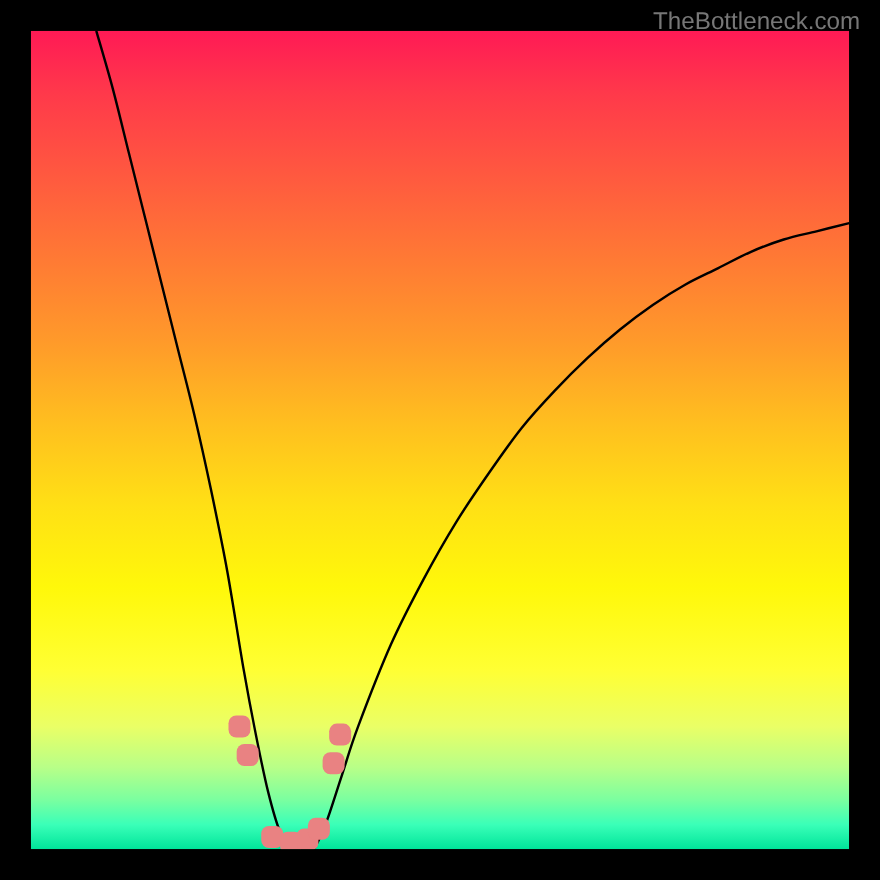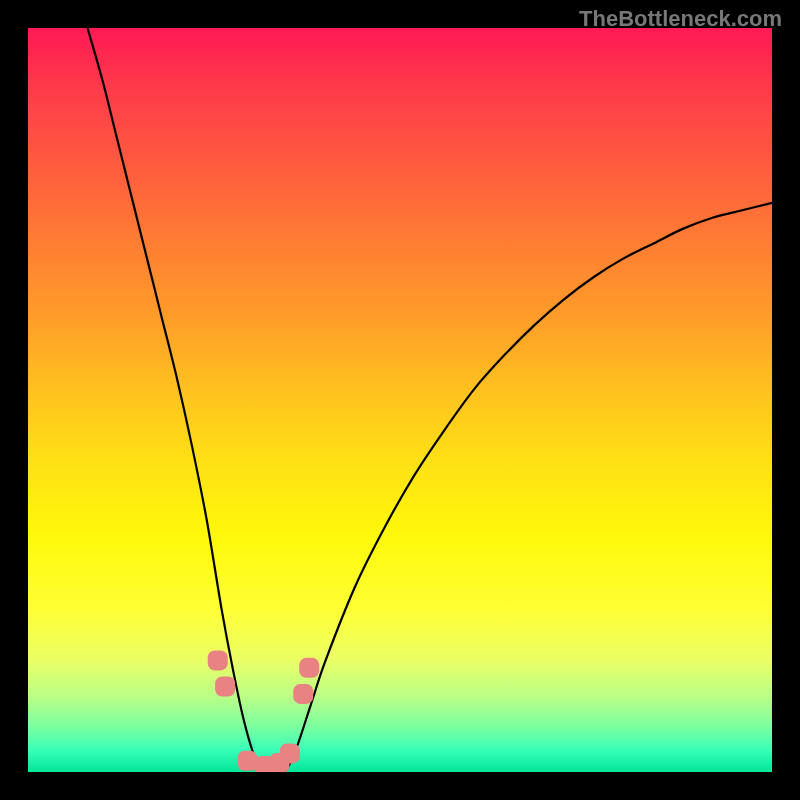--- a/index.html
+++ b/index.html
@@ -10,21 +10,21 @@
     background: #000;
     position: relative;
     font-family: Arial, sans-serif;
   }
   .watermark {
     position: absolute;
     top: 6px;
     right: 18px;
     color: #777;
     font-size: 22px;
-    font-weight: 700;
+    font-weight: 400;
     z-index: 10;
   }
   .plot-area {
     position: absolute;
     left: 28px;
     top: 28px;
     width: 744px;
     height: 744px;
     overflow: hidden;
   }

